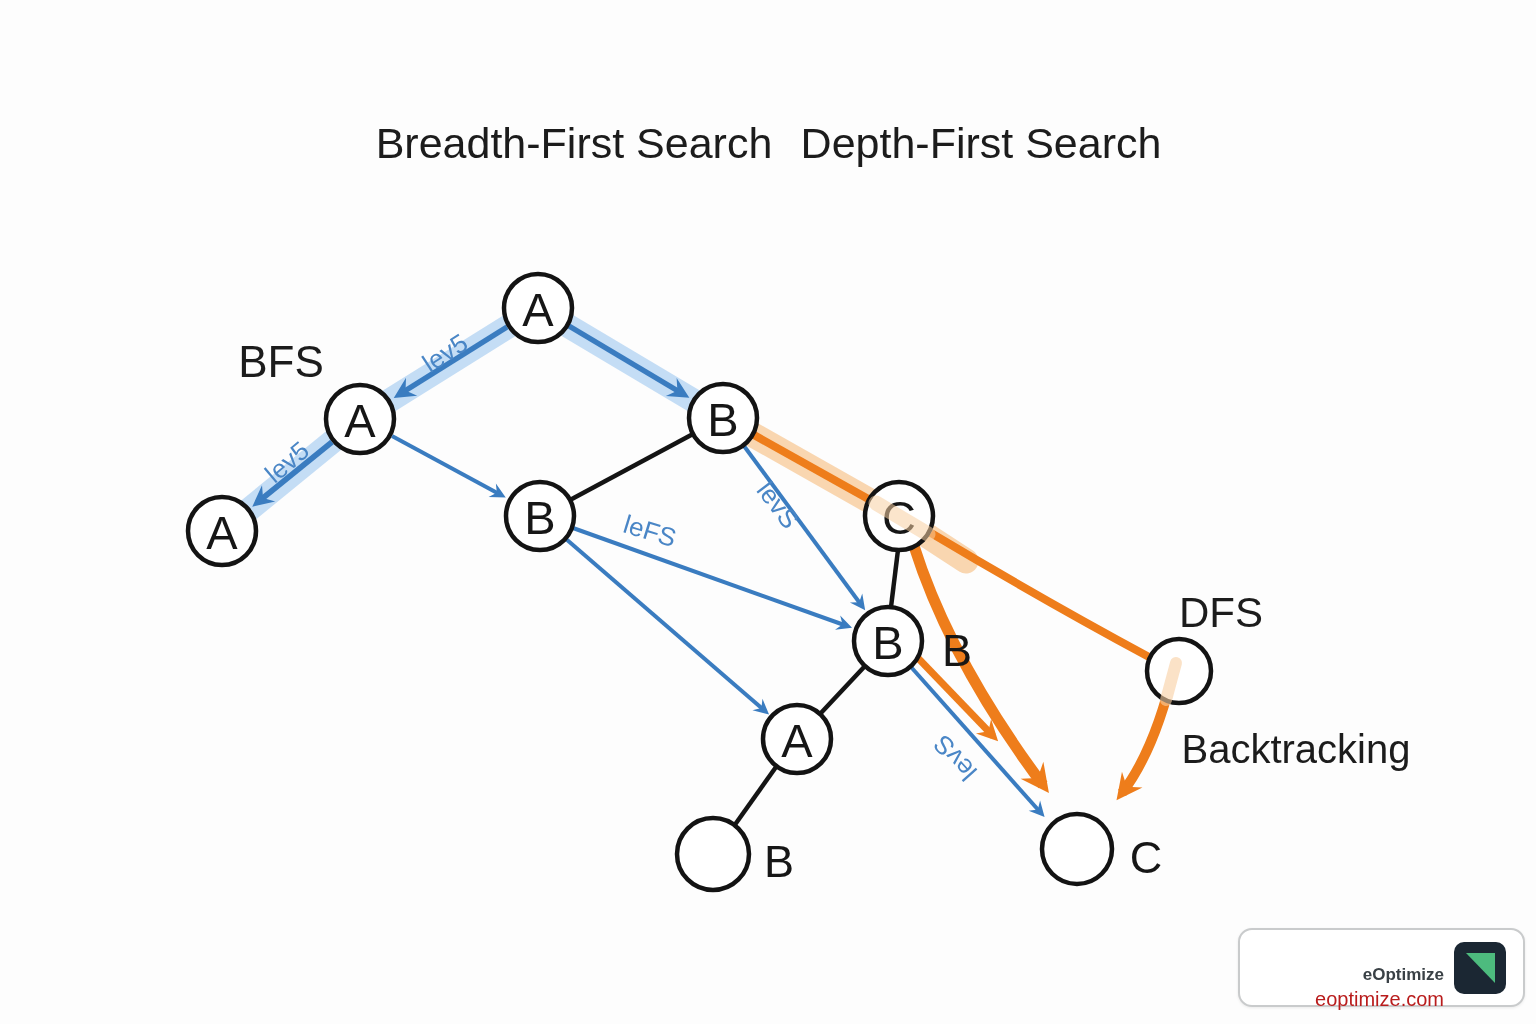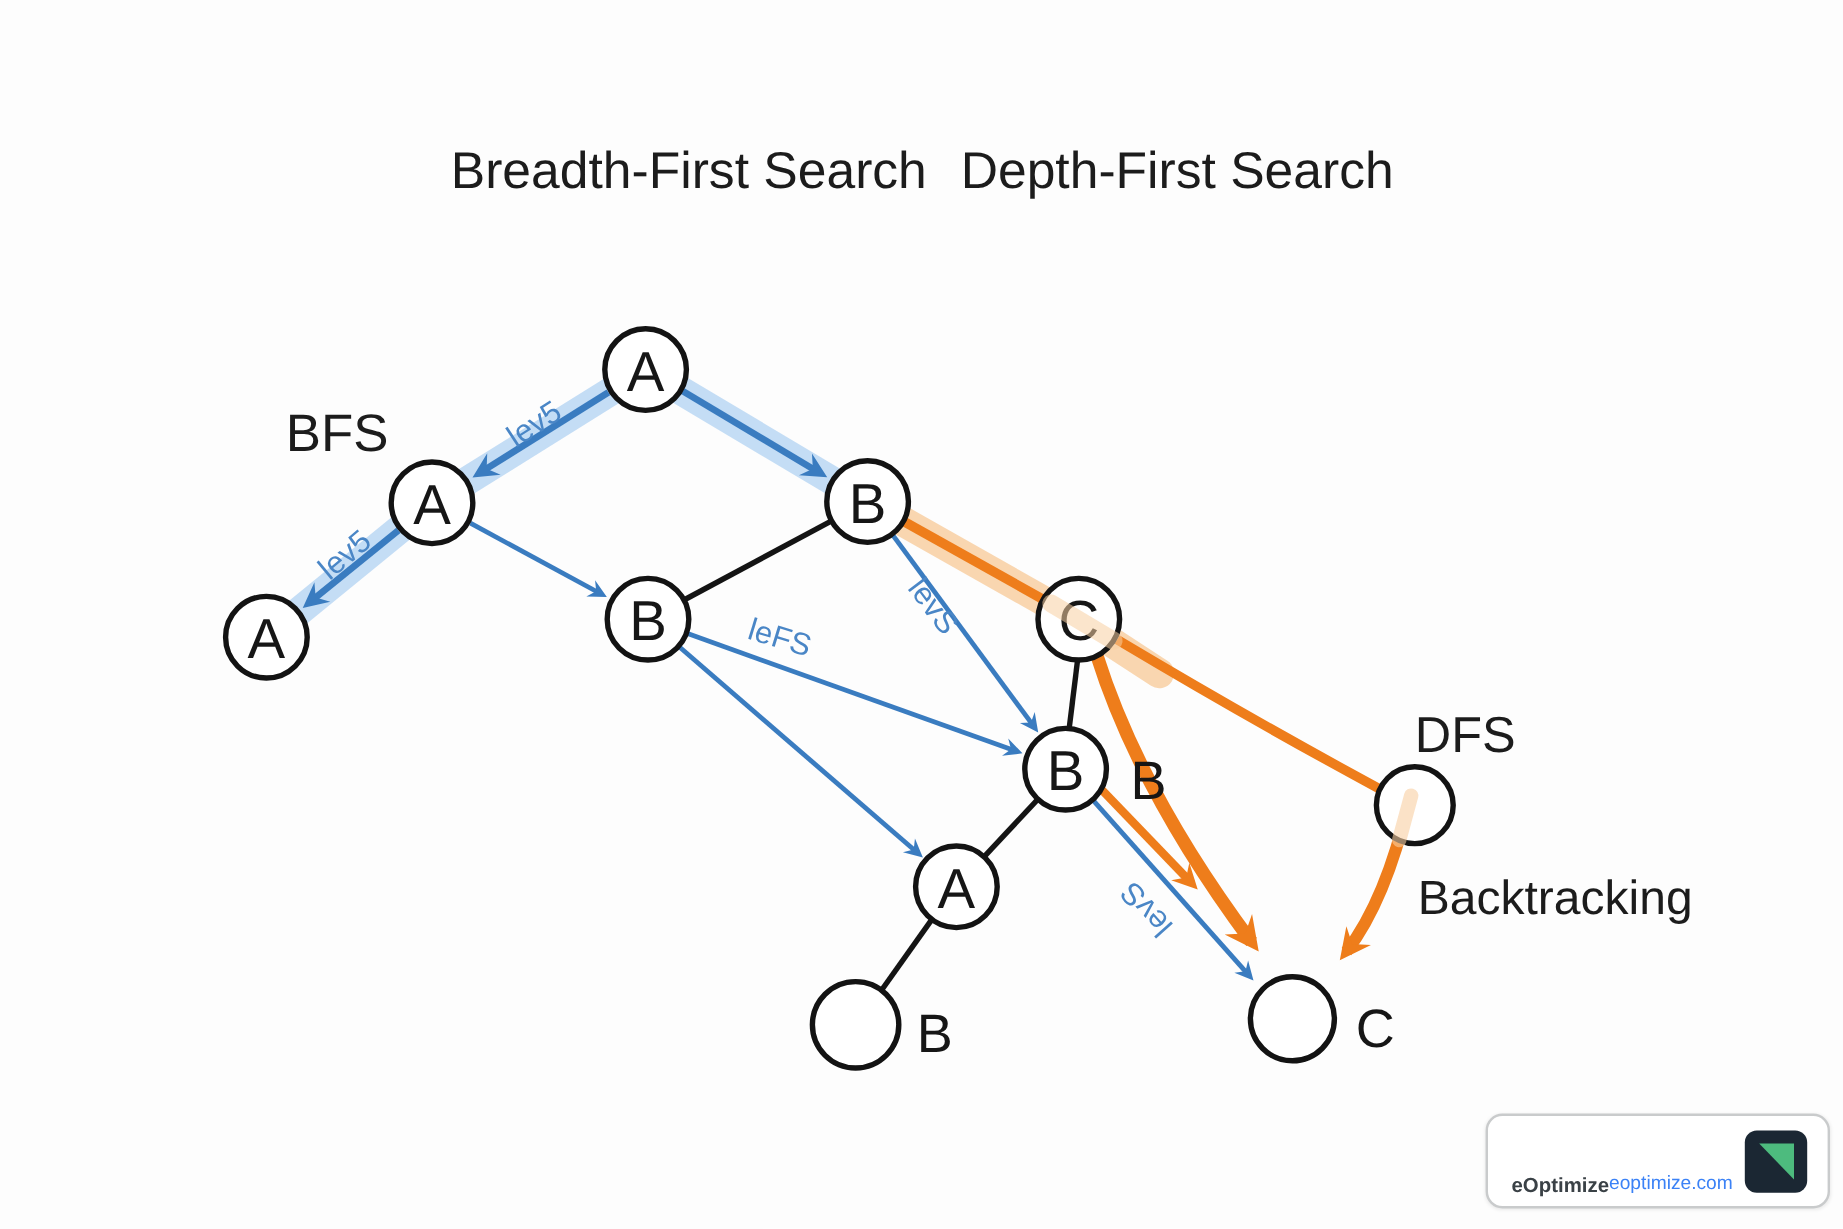--- a/index.html
+++ b/index.html
@@ -18,23 +18,23 @@
   .ext-letter{font-size:45px;fill:#161616;text-anchor:middle;}
   .edge-label{font-size:26px;fill:#4a86c6;text-anchor:middle;}
   .big-label{font-size:42px;fill:#1c1c1c;text-anchor:middle;}
   .title{font-size:43px;fill:#1c1c1c;text-anchor:middle;}
 
   
   .wm-card{position:absolute;left:1238px;top:928px;width:287px;height:79px;background:#ffffff;
     border:2px solid #c9cbcc;border-radius:14px;box-sizing:border-box;
     display:flex;align-items:center;justify-content:flex-end;gap:10px;padding-right:17px;
     box-shadow:0 1px 3px rgba(0,0,0,.08);}
-  .wm-text{display:flex;flex-direction:row;align-items:flex-start;line-height:1.3;margin-top:41px;}
+  .wm-text{display:flex;flex-direction:column;align-items:flex-end;line-height:1.3;margin-top:41px;}
   .wm-name{font-size:17px;font-weight:bold;color:#3a4146;}
-  .wm-domain{font-size:16px;color:#3b82f6;}
+  .wm-domain{font-size:20px;color:#b91c1c;}
   .wm-logo{width:52px;height:52px;border-radius:10px;background:#1b2733;position:relative;flex:0 0 auto;}
   .wm-logo svg{position:absolute;left:0;top:0;}
 </style>
 </head>
 <body>
 
 <div class="stage">
 <svg width="1536" height="1024" viewBox="0 0 1536 1024">
   <defs>
     <marker id="ab" viewBox="0 0 12 12" refX="7.5" refY="6" markerWidth="4.6" markerHeight="4.6" orient="auto">

